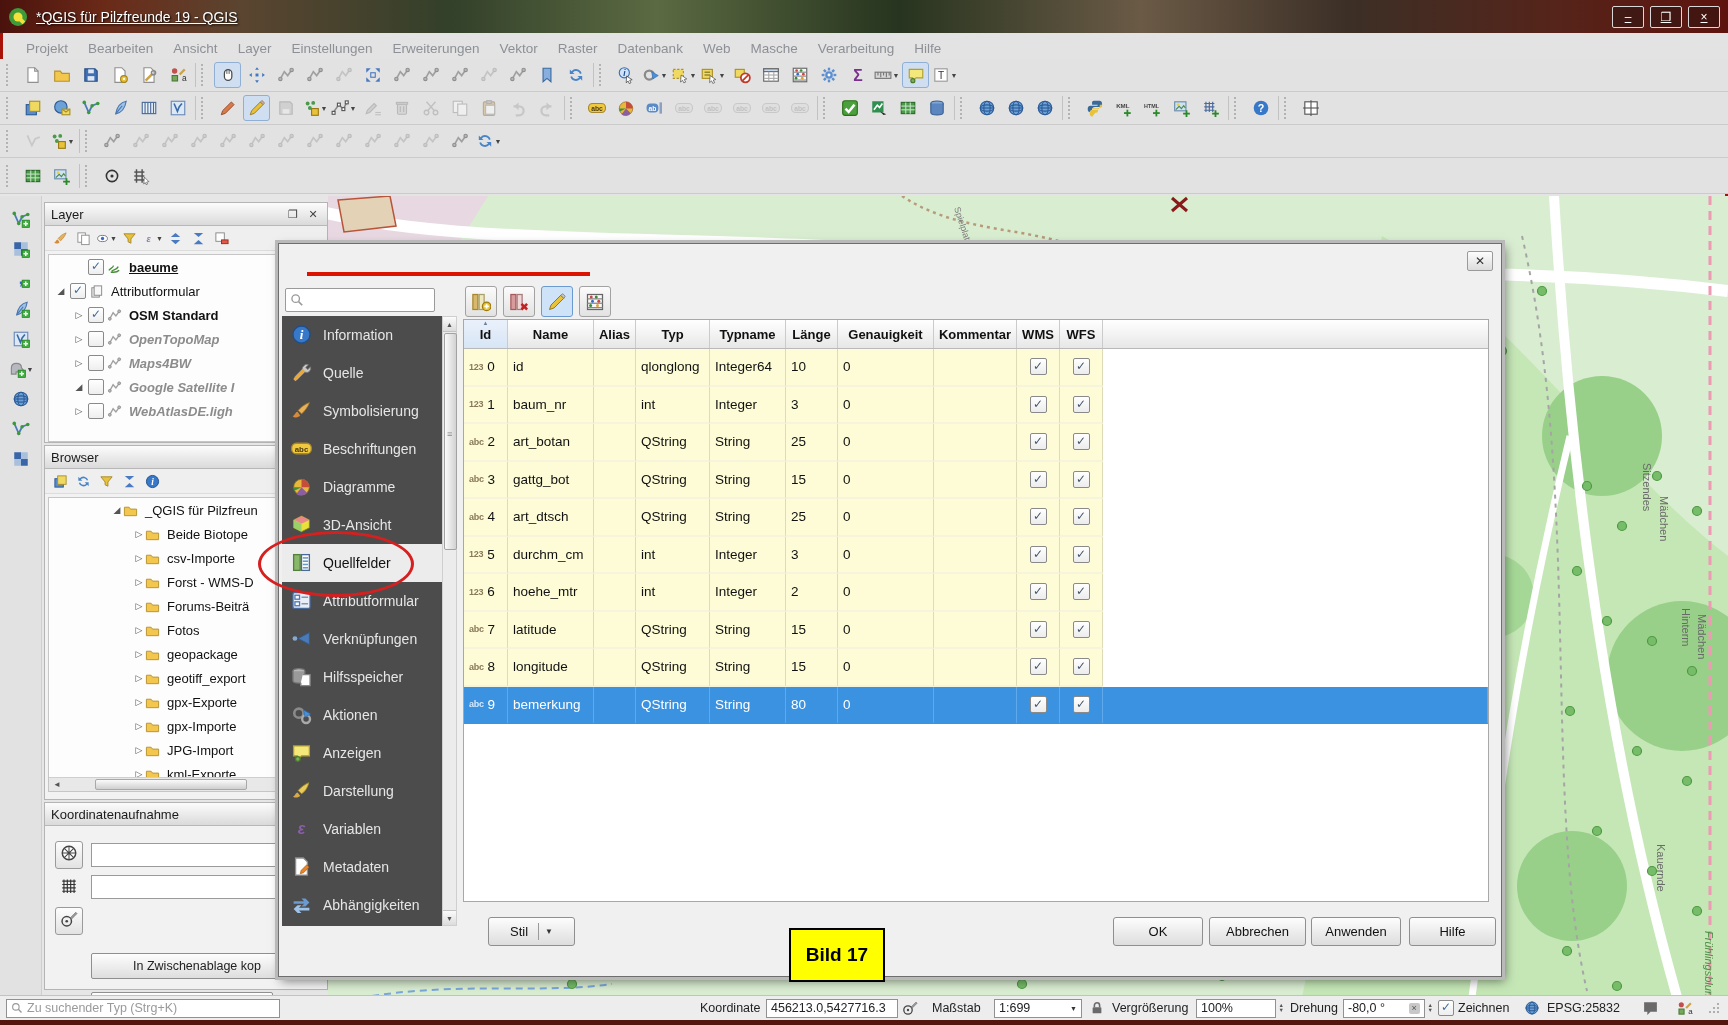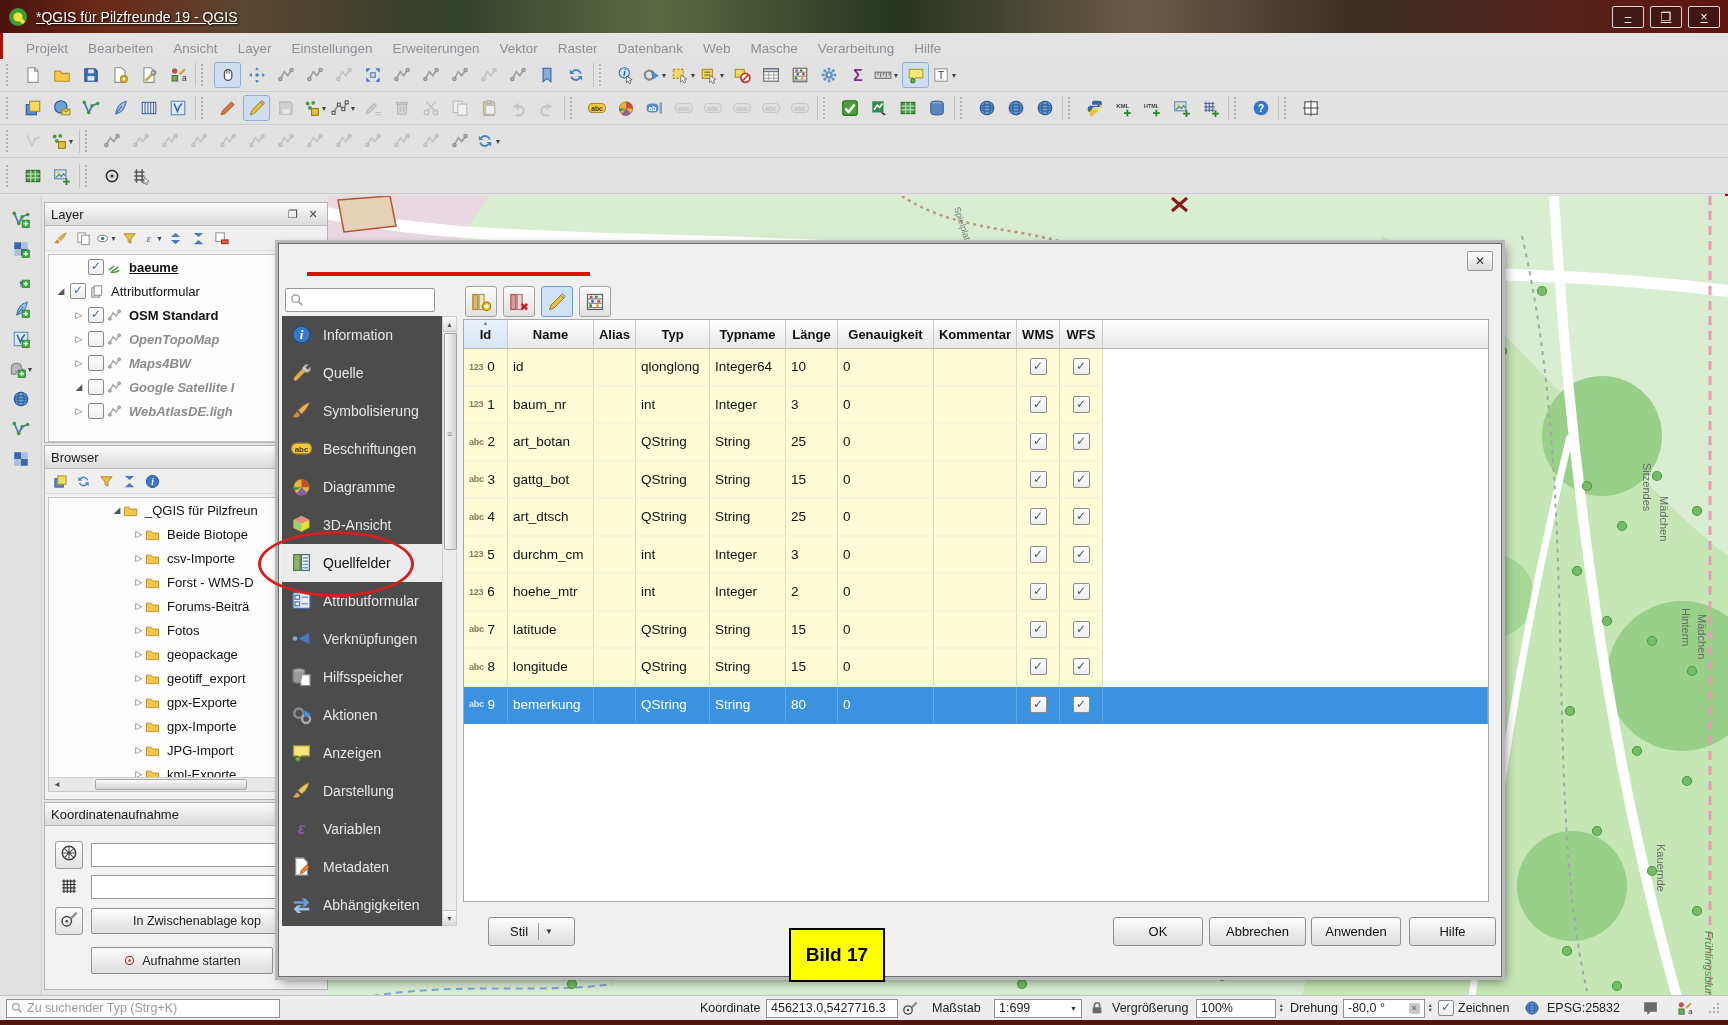--- a/index.html
+++ b/index.html
@@ -44,21 +44,21 @@
     font-size:12px;line-height:13px;text-align:center;color:#3c6a9e;margin:0 3px;flex:none;font-weight:bold;}
   .ticon{width:18px;height:16px;flex:none;margin-right:4px;display:flex;align-items:center;}
   .itl{font-style:italic;color:#8c8c8c;font-weight:bold;}
   .bld{font-weight:bold;}
   .und{text-decoration:underline;}
   .hscroll{height:13px;background:#e8e8e8;border-top:1px solid #cfcfcf;display:flex;align-items:center;}
   .hthumb{height:9px;background:linear-gradient(#fafafa,#cfcfcf);border:1px solid #a8a8a8;border-radius:2px;}
   
   .cfield{background:#fff;border:1px solid #9a9a9a;height:20px;}
   .cbtn{background:linear-gradient(#fdfdfd,#dedede);border:1px solid #8f8f8f;border-radius:2px;
-    font-size:12.5px;color:#222;display:flex;align-items:center;justify-content:center;white-space:nowrap;overflow:hidden;}
+    font-size:12.5px;color:#222;display:flex;align-items:center;justify-content:center;white-space:nowrap;overflow:hidden;margin-top:45px;}
   
   #dialog{left:278px;top:243px;width:1222px;height:732px;background:#f0f0f0;
     border:1px solid #6e6e6e;box-shadow:0 0 0 3px #b9b9b9,3px 4px 10px rgba(0,0,0,.5);z-index:20;}
   #dlg-titlebar{left:0;top:0;width:1222px;height:30px;background:linear-gradient(#ffffff,#e6e6e6);
     border-bottom:1px solid #c9c9c9;display:flex;align-items:center;}
   #dlg-title{font-size:14.5px;color:#111;margin-left:8px;}
   #dlg-close{left:1188px;top:7px;width:24px;height:18px;border:1px solid #9a9a9a;border-radius:2px;
     background:linear-gradient(#fdfdfd,#dcdcdc);display:flex;align-items:center;justify-content:center;font-size:12px;color:#333;}
   #dlg-search{left:6px;top:44px;width:150px;height:24px;background:#fff;border:1px solid #9a9a9a;border-radius:2px;
     display:flex;align-items:center;padding-left:4px;box-sizing:border-box;}

